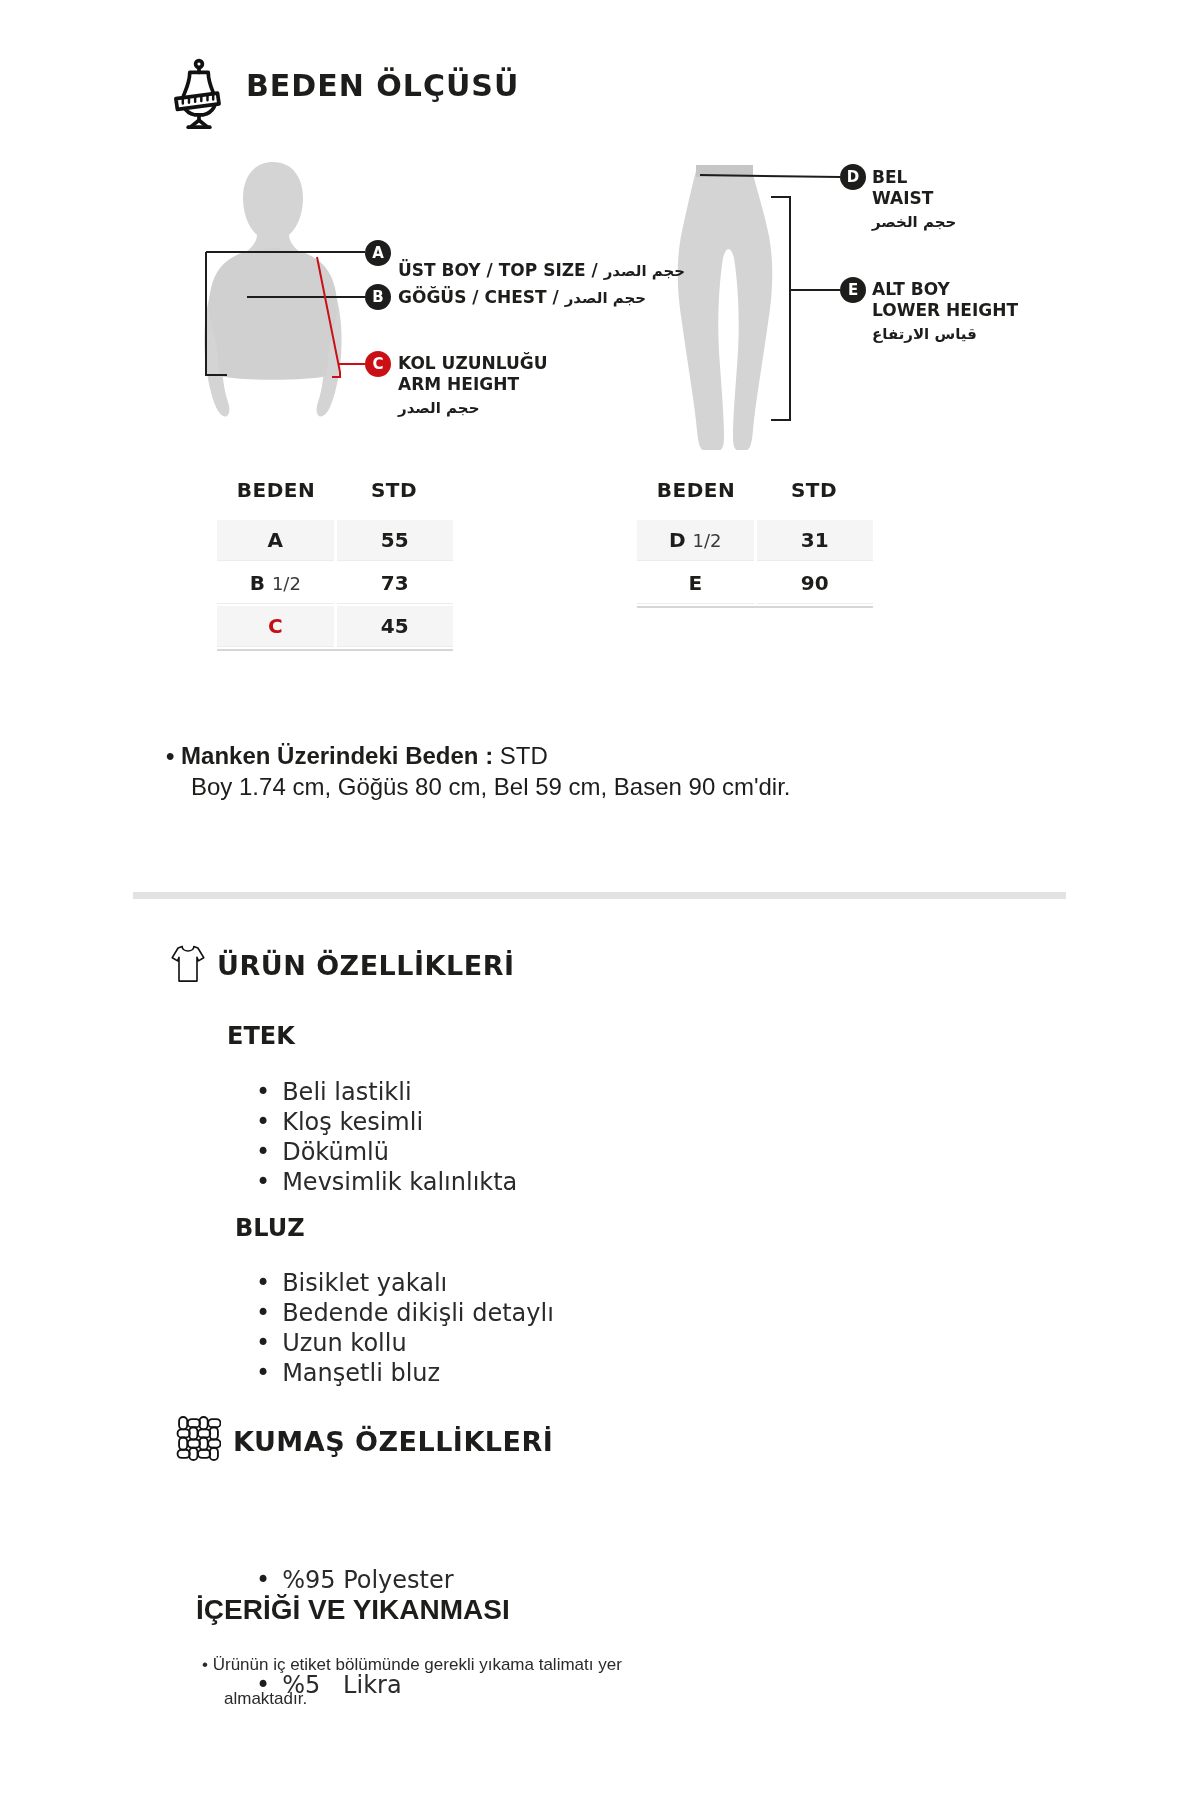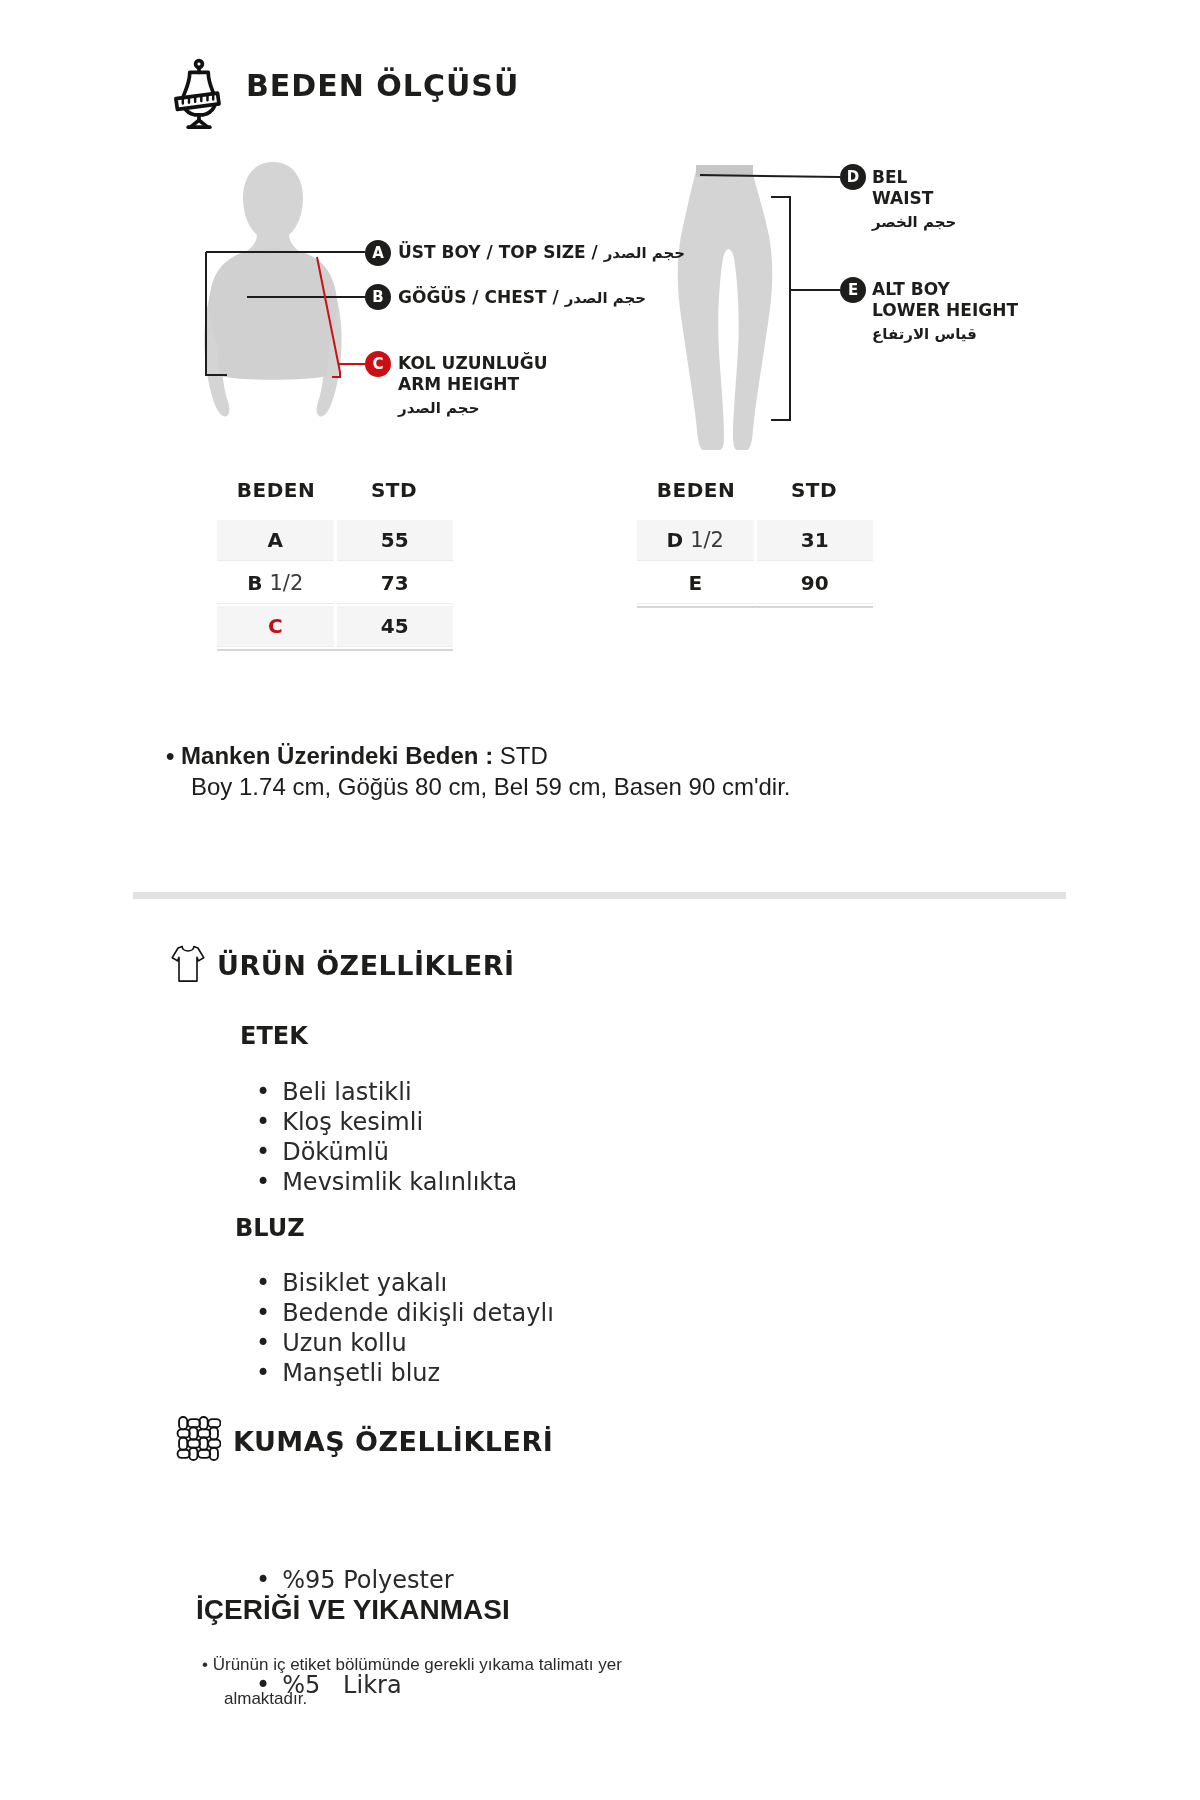--- a/index.html
+++ b/index.html
@@ -13,21 +13,21 @@
   .dlabel{font-size:17px;font-weight:700;line-height:21px;white-space:nowrap;}
   .dlabel .arabic{font-size:15px;font-weight:600;}
   .dlabel .ar-line{font-size:15px;font-weight:600;margin-top:3px;}
   .stable{width:236px;}
   .thead{display:flex;height:30px;margin-bottom:12px;}
   .thead .c{flex:1;text-align:center;font-size:20px;font-weight:700;letter-spacing:.5px;}
   .trow{display:flex;gap:3px;margin-bottom:2px;}
   .cell{flex:1;height:40px;display:flex;align-items:center;justify-content:center;
         font-size:20px;font-weight:700;border-bottom:1px solid #ececec;background:#fff;}
   .trow.odd .cell{background:#f5f5f5;}
-  .frac{font-weight:400;color:#3a3a3a;font-size:21px;margin-left:7px;}
+  .frac{font-weight:400;color:#3a3a3a;font-size:18px;margin-left:7px;}
   .frac:empty{display:none;}
   .red-text{color:#c40f14;}
   .tbot{height:2px;background:#d6d6d6;margin-top:1px;}
   .model-line{font-family:"Liberation Sans",sans-serif;font-size:24px;white-space:nowrap;}
   .model-line::before{content:"• ";font-weight:700;}
   .model-line b{font-weight:700;text-align:right;}
   .model-line2{font-family:"Liberation Sans",sans-serif;font-size:24px;white-space:nowrap;}
   .divider{background:#e2e2e2;}
   .sec-title{font-size:27px;font-weight:800;letter-spacing:.5px;white-space:nowrap;}
   .grp-title{font-size:24px;font-weight:700;}
@@ -78,21 +78,21 @@
   <polyline points="317,257 340,372 340,377 332,377" fill="none" stroke="#cb1015" stroke-width="2"></polyline>
   <line x1="338" y1="364" x2="365" y2="364" stroke="#cb1015" stroke-width="2"></line>
 </svg>
 
 <div class="abs badge" style="left:365px;top:240px">A</div>
 <div class="abs badge" style="left:365px;top:284px">B</div>
 <div class="abs badge red" style="left:365px;top:351px">C</div>
 <div class="abs badge" style="left:840px;top:164px">D</div>
 <div class="abs badge" style="left:840px;top:277px">E</div>
 
-<div class="abs dlabel" style="left:398px;top:242px">
+<div class="abs dlabel" style="left:398px;top:260px">
   <span>ÜST BOY / TOP SIZE /</span>
   <span class="arabic">حجم الصدر</span>
 </div>
 <div class="abs dlabel" style="left:398px;top:287px">
   <span>GÖĞÜS / CHEST /</span>
   <span class="arabic">حجم الصدر</span>
 </div>
 <div class="abs dlabel" style="left:398px;top:353px">
   <div>KOL UZUNLUĞU</div>
   <div>ARM HEIGHT</div>
@@ -165,21 +165,21 @@
 
 <div class="abs divider" style="left:133px;top:892px;width:933px;height:7px"></div>
 
 <div class="abs" style="left:170px;top:941px;width:36px;height:46px">
   <svg width="36" height="46" viewBox="0 0 40 44">
     <path d="M13.5,2.5 C13.5,5.5 16.4,7.5 20,7.5 C23.6,7.5 26.5,5.5 26.5,2.5 L31,4.2 L37.5,15 L31.5,18.5 L30,14.5 L30,41 L10,41 L10,14.5 L8.5,18.5 L2.5,15 L9,4.2 Z" fill="none" stroke="#111" stroke-width="1.8" stroke-linejoin="round"></path>
   </svg>
 </div>
 <div class="abs sec-title" style="left:217px;top:950px">ÜRÜN ÖZELLİKLERİ</div>
 
-<div class="abs grp-title" style="left:240px;top:1022px">ETEK</div>
+<div class="abs grp-title" style="left:227px;top:1022px">ETEK</div>
 <ul class="abs blist" style="left:240px;top:1061px">
   <li>Beli lastikli</li>
   <li>Kloş kesimli</li>
   <li>Dökümlü</li>
   <li>Mevsimlik kalınlıkta</li>
 </ul>
 
 <div class="abs grp-title" style="left:235px;top:1214px">BLUZ</div>
 <ul class="abs blist" style="left:240px;top:1252px">
   <li>Bisiklet yakalı</li>

